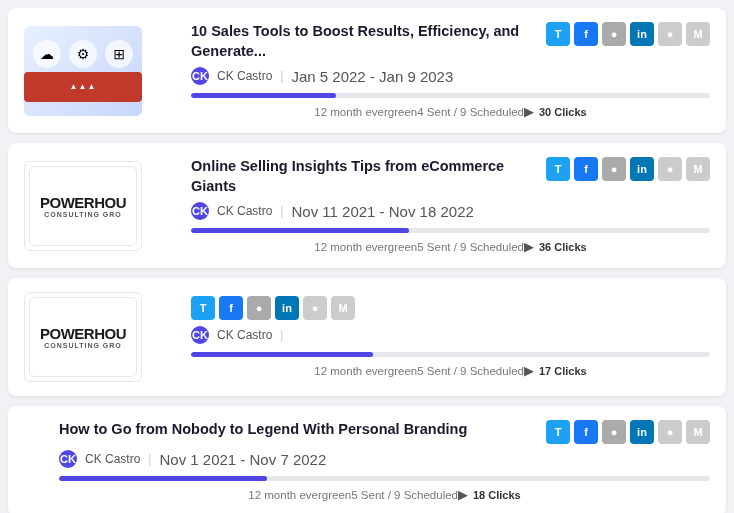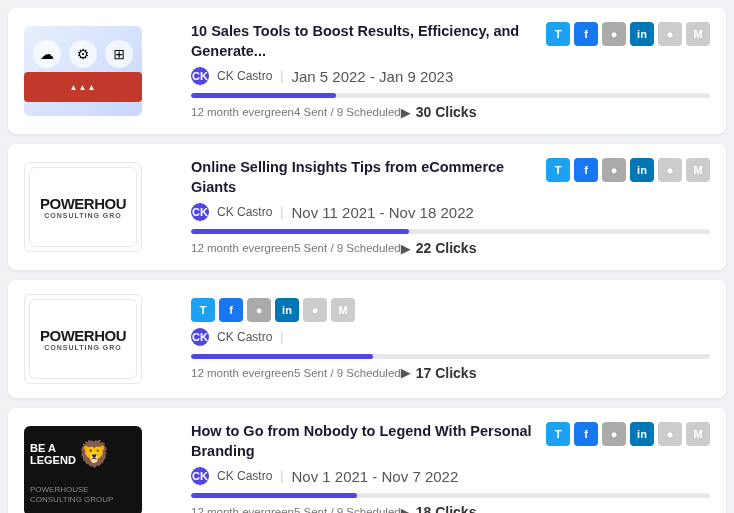--- a/index.html
+++ b/index.html
@@ -163,42 +163,42 @@
       overflow: hidden;
     }
     .progress-bar-fill {
       height: 100%;
       background: #4f46e5;
       border-radius: 3px;
     }
     .stats-row {
       display: flex;
       align-items: center;
-      justify-content: flex-start;
+      justify-content: center;
     }
     .evergreen-label {
       font-size: 11.5px;
       color: #777;
     }
     .sent-scheduled {
       font-size: 11.5px;
       color: #777;
     }
     .clicks-section {
       display: flex;
       align-items: center;
       gap: 5px;
       flex-shrink: 0;
     }
     .cursor-icon {
       color: #555;
       font-size: 13px;
     }
     .clicks-count {
-      font-size: 14px;
+      font-size: 11px;
       font-weight: 600;
       color: #333;
     }
   </style>
 </head>
 <body>
 
 <div id="cards-container">
     <div class="card">
       <div class="thumbnail thumb-sales">
@@ -274,21 +274,21 @@
         <div class="progress-row">
     <div class="progress-bar-bg">
       <div class="progress-bar-fill" style="width:42%"></div>
     </div>
   </div>
         <div class="stats-row">
     <span class="evergreen-label">12 month evergreen</span>
     <span class="sent-scheduled">5 Sent / 9 Scheduled</span>
     <div class="clicks-section">
       <span class="cursor-icon">▶</span>
-      <span class="clicks-count">22 Clicks</span>
+      <span class="clicks-count">36 Clicks</span>
     </div>
   </div>
       </div>
     </div>
     <div class="card">
       <div class="thumbnail thumb-powerhouse">
       <div style="display:flex;flex-direction:column;align-items:center;justify-content:center;width:100%;height:100%;border:1px solid #e5e7eb;border-radius:6px;">
         <span class="brand-name">POWERHOU</span>
         <span style="font-size:7px;color:#555;letter-spacing:1px;">CONSULTING GRO</span>
       </div>
@@ -318,27 +318,20 @@
     <span class="evergreen-label">12 month evergreen</span>
     <span class="sent-scheduled">5 Sent / 9 Scheduled</span>
     <div class="clicks-section">
       <span class="cursor-icon">▶</span>
       <span class="clicks-count">17 Clicks</span>
     </div>
   </div>
       </div>
     </div>
     <div class="card">
-      <div class="thumbnail" style="background: rgb(17, 17, 17); padding: 6px;">
-      <div style="display:flex;flex-wrap:wrap;align-items:center;gap:3px;width:100%;height:100%;">
-        <span style="color:white;font-size:11px;font-weight:900;text-transform:uppercase;line-height:1.1;">BE A<br>LEGEND</span>
-        <span style="font-size:26px;color:#999;">🦁</span>
-        <span style="color:#888;font-size:8px;line-height:1.2;">POWERHOUSE<br>CONSULTING GROUP</span>
-      </div>
-    </div>
       <div class="content">
         <div class="title-row">
           <div class="article-title">How to Go from Nobody to Legend With Personal Branding</div>
           <div class="social-icons">
             <div class="social-btn" style="background: rgb(29, 161, 242);">T</div>
             <div class="social-btn" style="background: rgb(24, 119, 242);">f</div>
             <div class="social-btn" style="background: rgb(170, 170, 170);">●</div>
             <div class="social-btn" style="background: rgb(0, 119, 181);">in</div>
             <div class="social-btn" style="background: rgb(204, 204, 204);">●</div>
             <div class="social-btn" style="background: rgb(204, 204, 204);">M</div>

